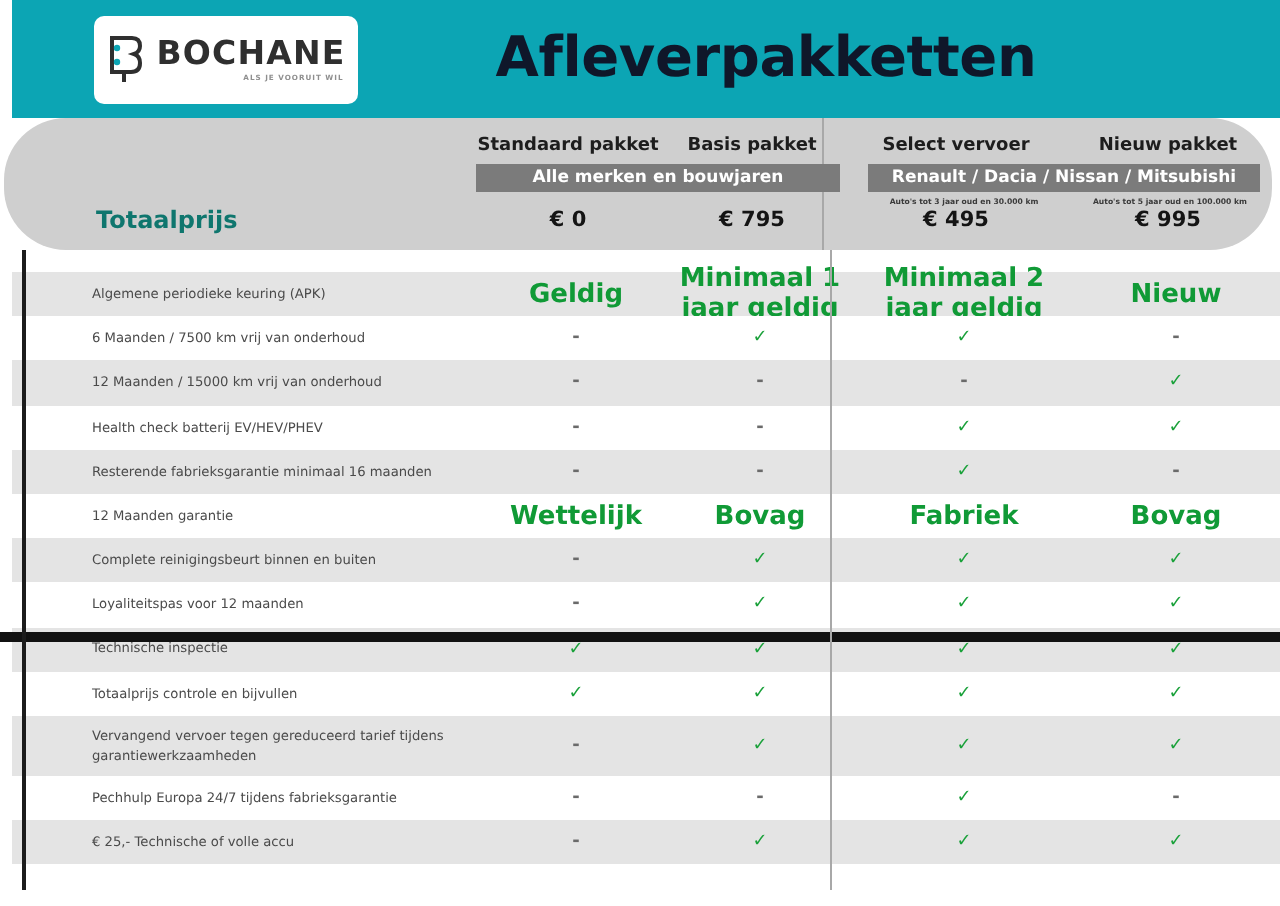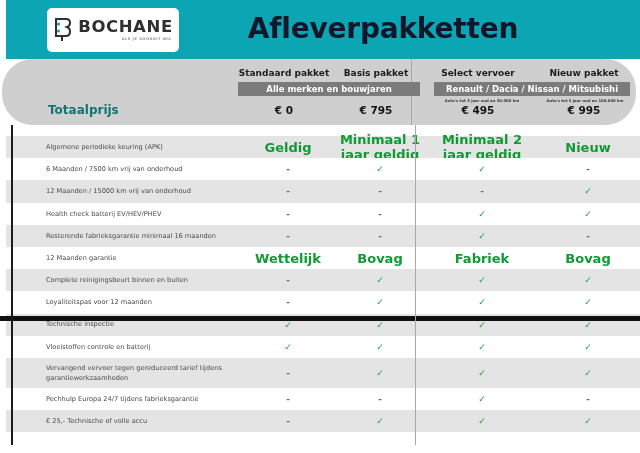--- a/index.html
+++ b/index.html
@@ -374,21 +374,21 @@
           <div class="cell c4 check">✓</div>
         </div>
         <div class="row alt">
           <div class="row-label">Technische inspectie</div>
           <div class="cell c1 check">✓</div>
           <div class="cell c2 check">✓</div>
           <div class="cell c3 check">✓</div>
           <div class="cell c4 check">✓</div>
         </div>
         <div class="row">
-          <div class="row-label">Vloeistoffen controle en batterij</div>
+          <div class="row-label">Totaalprijs controle en bijvullen</div>
           <div class="cell c1 check">✓</div>
           <div class="cell c2 check">✓</div>
           <div class="cell c3 check">✓</div>
           <div class="cell c4 check">✓</div>
         </div>
         <div class="row alt tall">
           <div class="row-label">Vervangend vervoer tegen gereduceerd tarief tijdens garantiewerkzaamheden</div>
           <div class="cell c1 dash">-</div>
           <div class="cell c2 check">✓</div>
           <div class="cell c3 check">✓</div>

